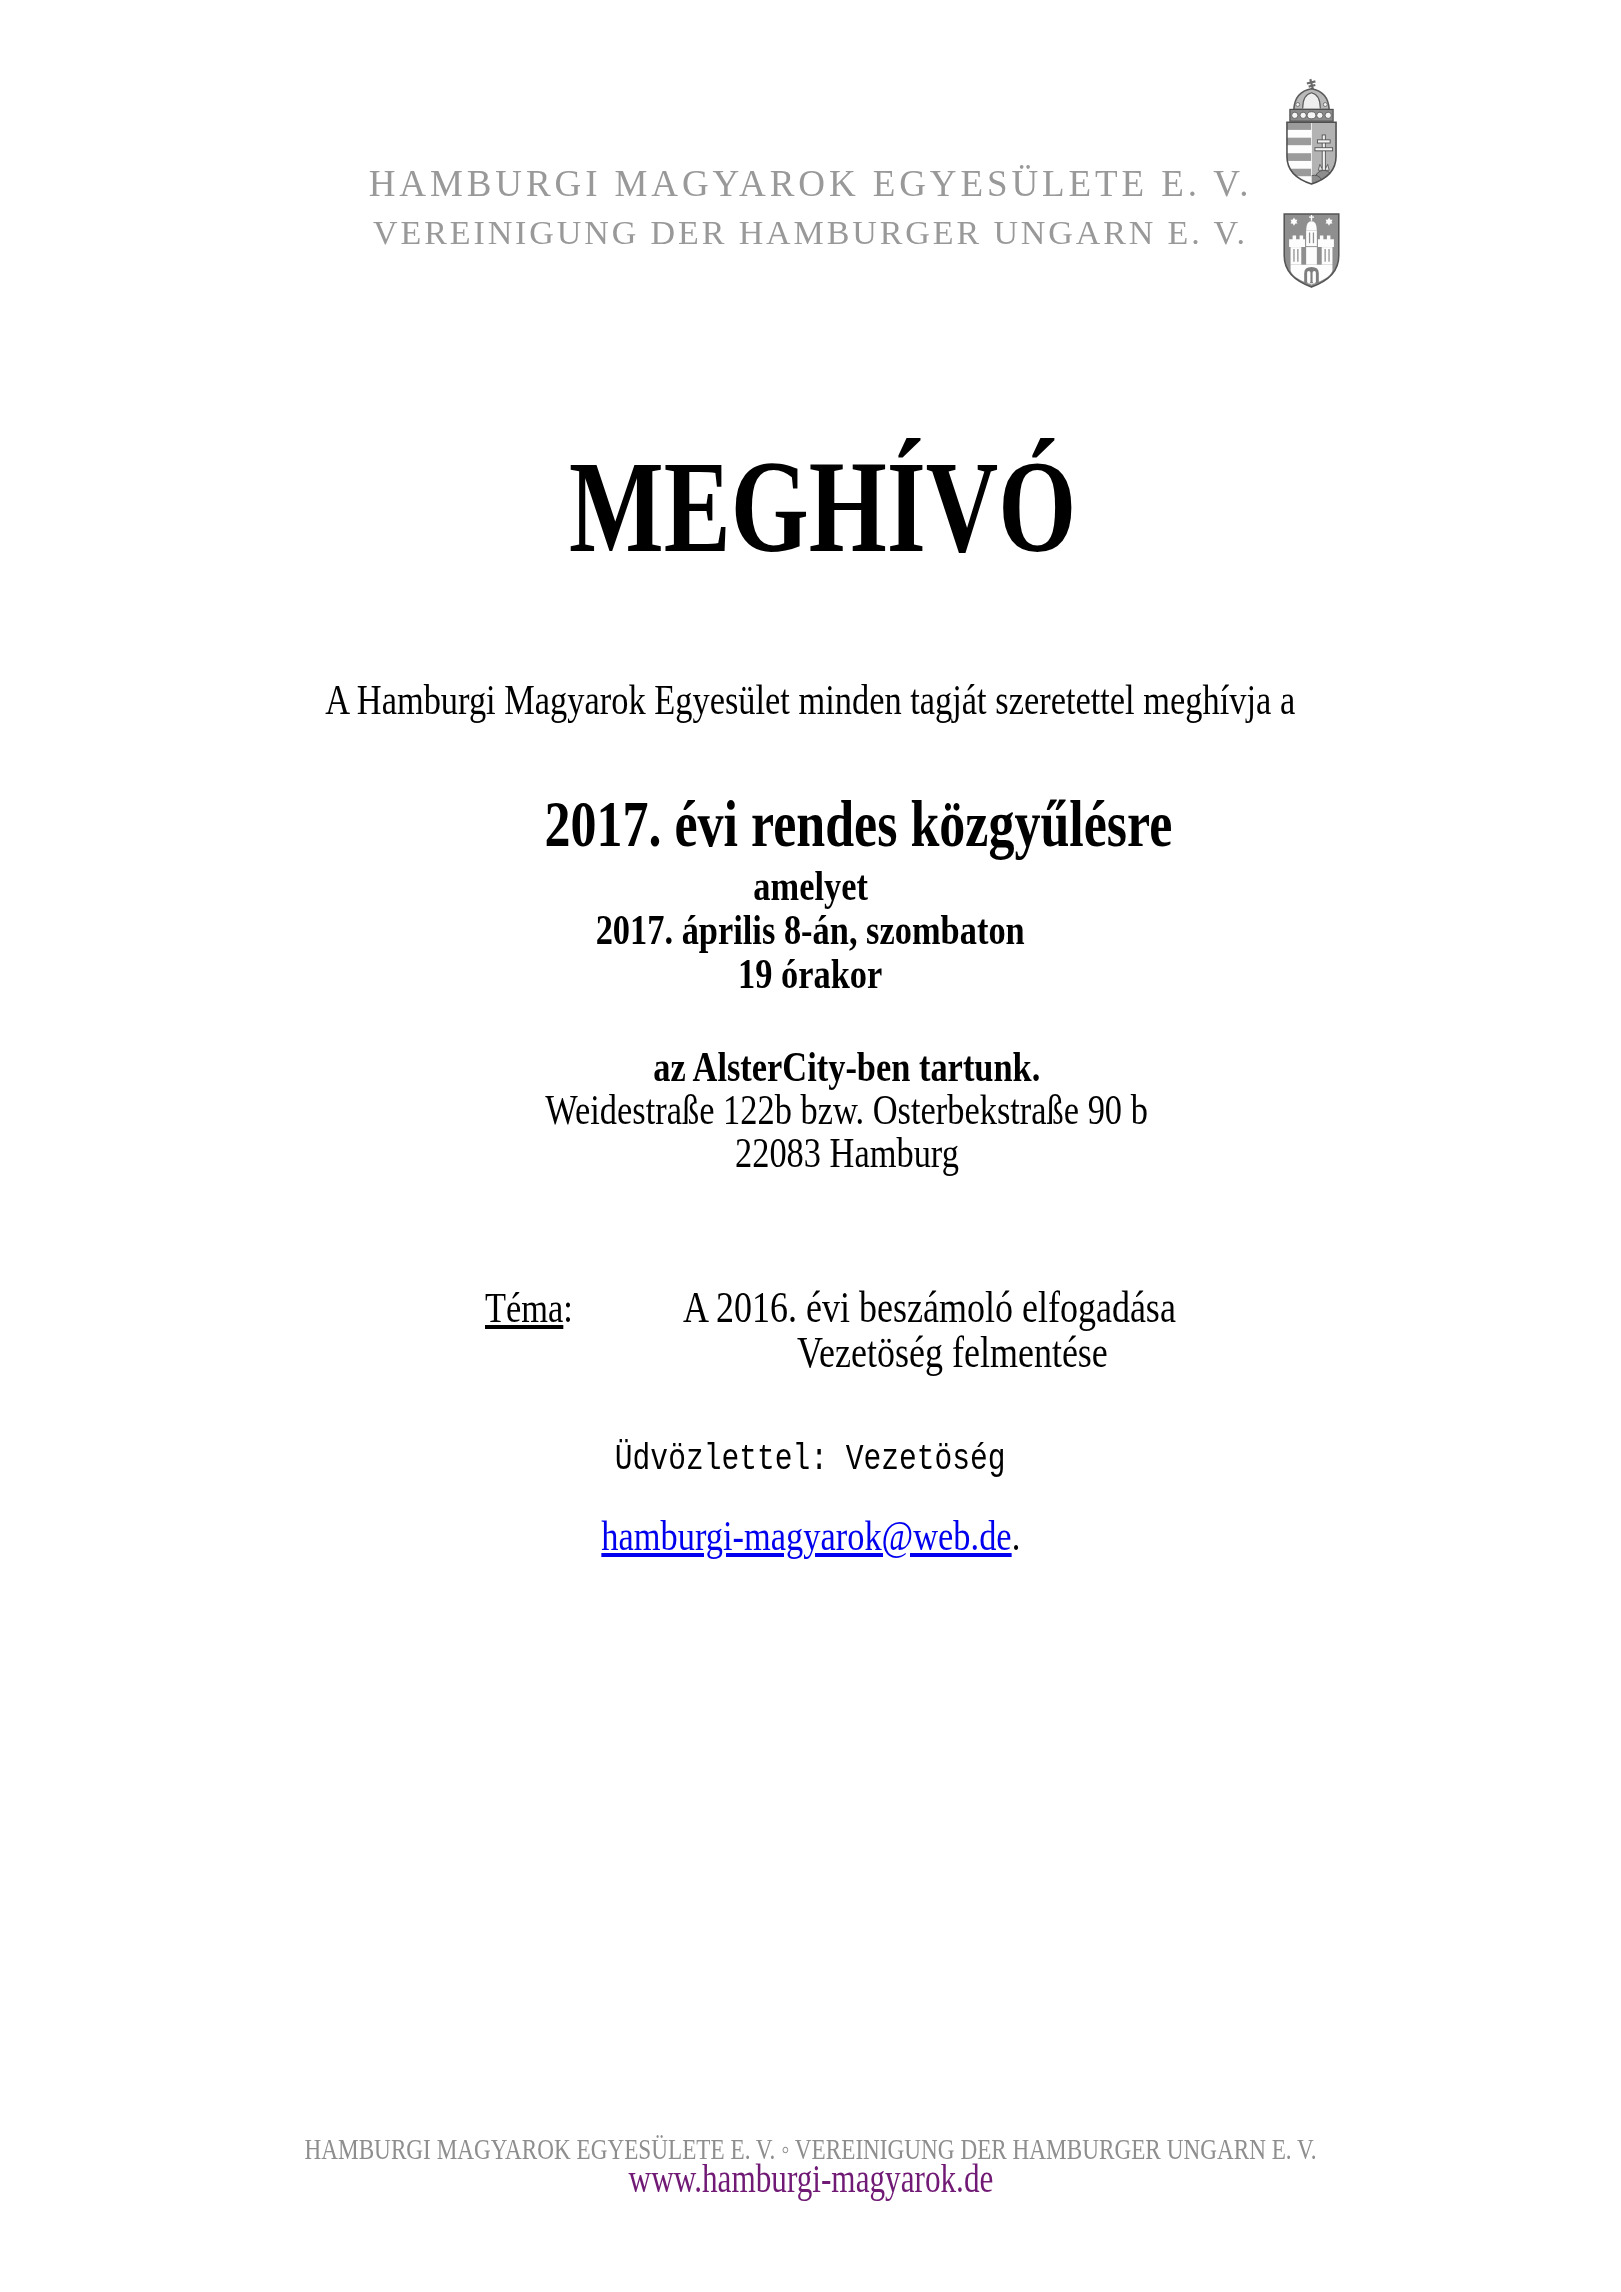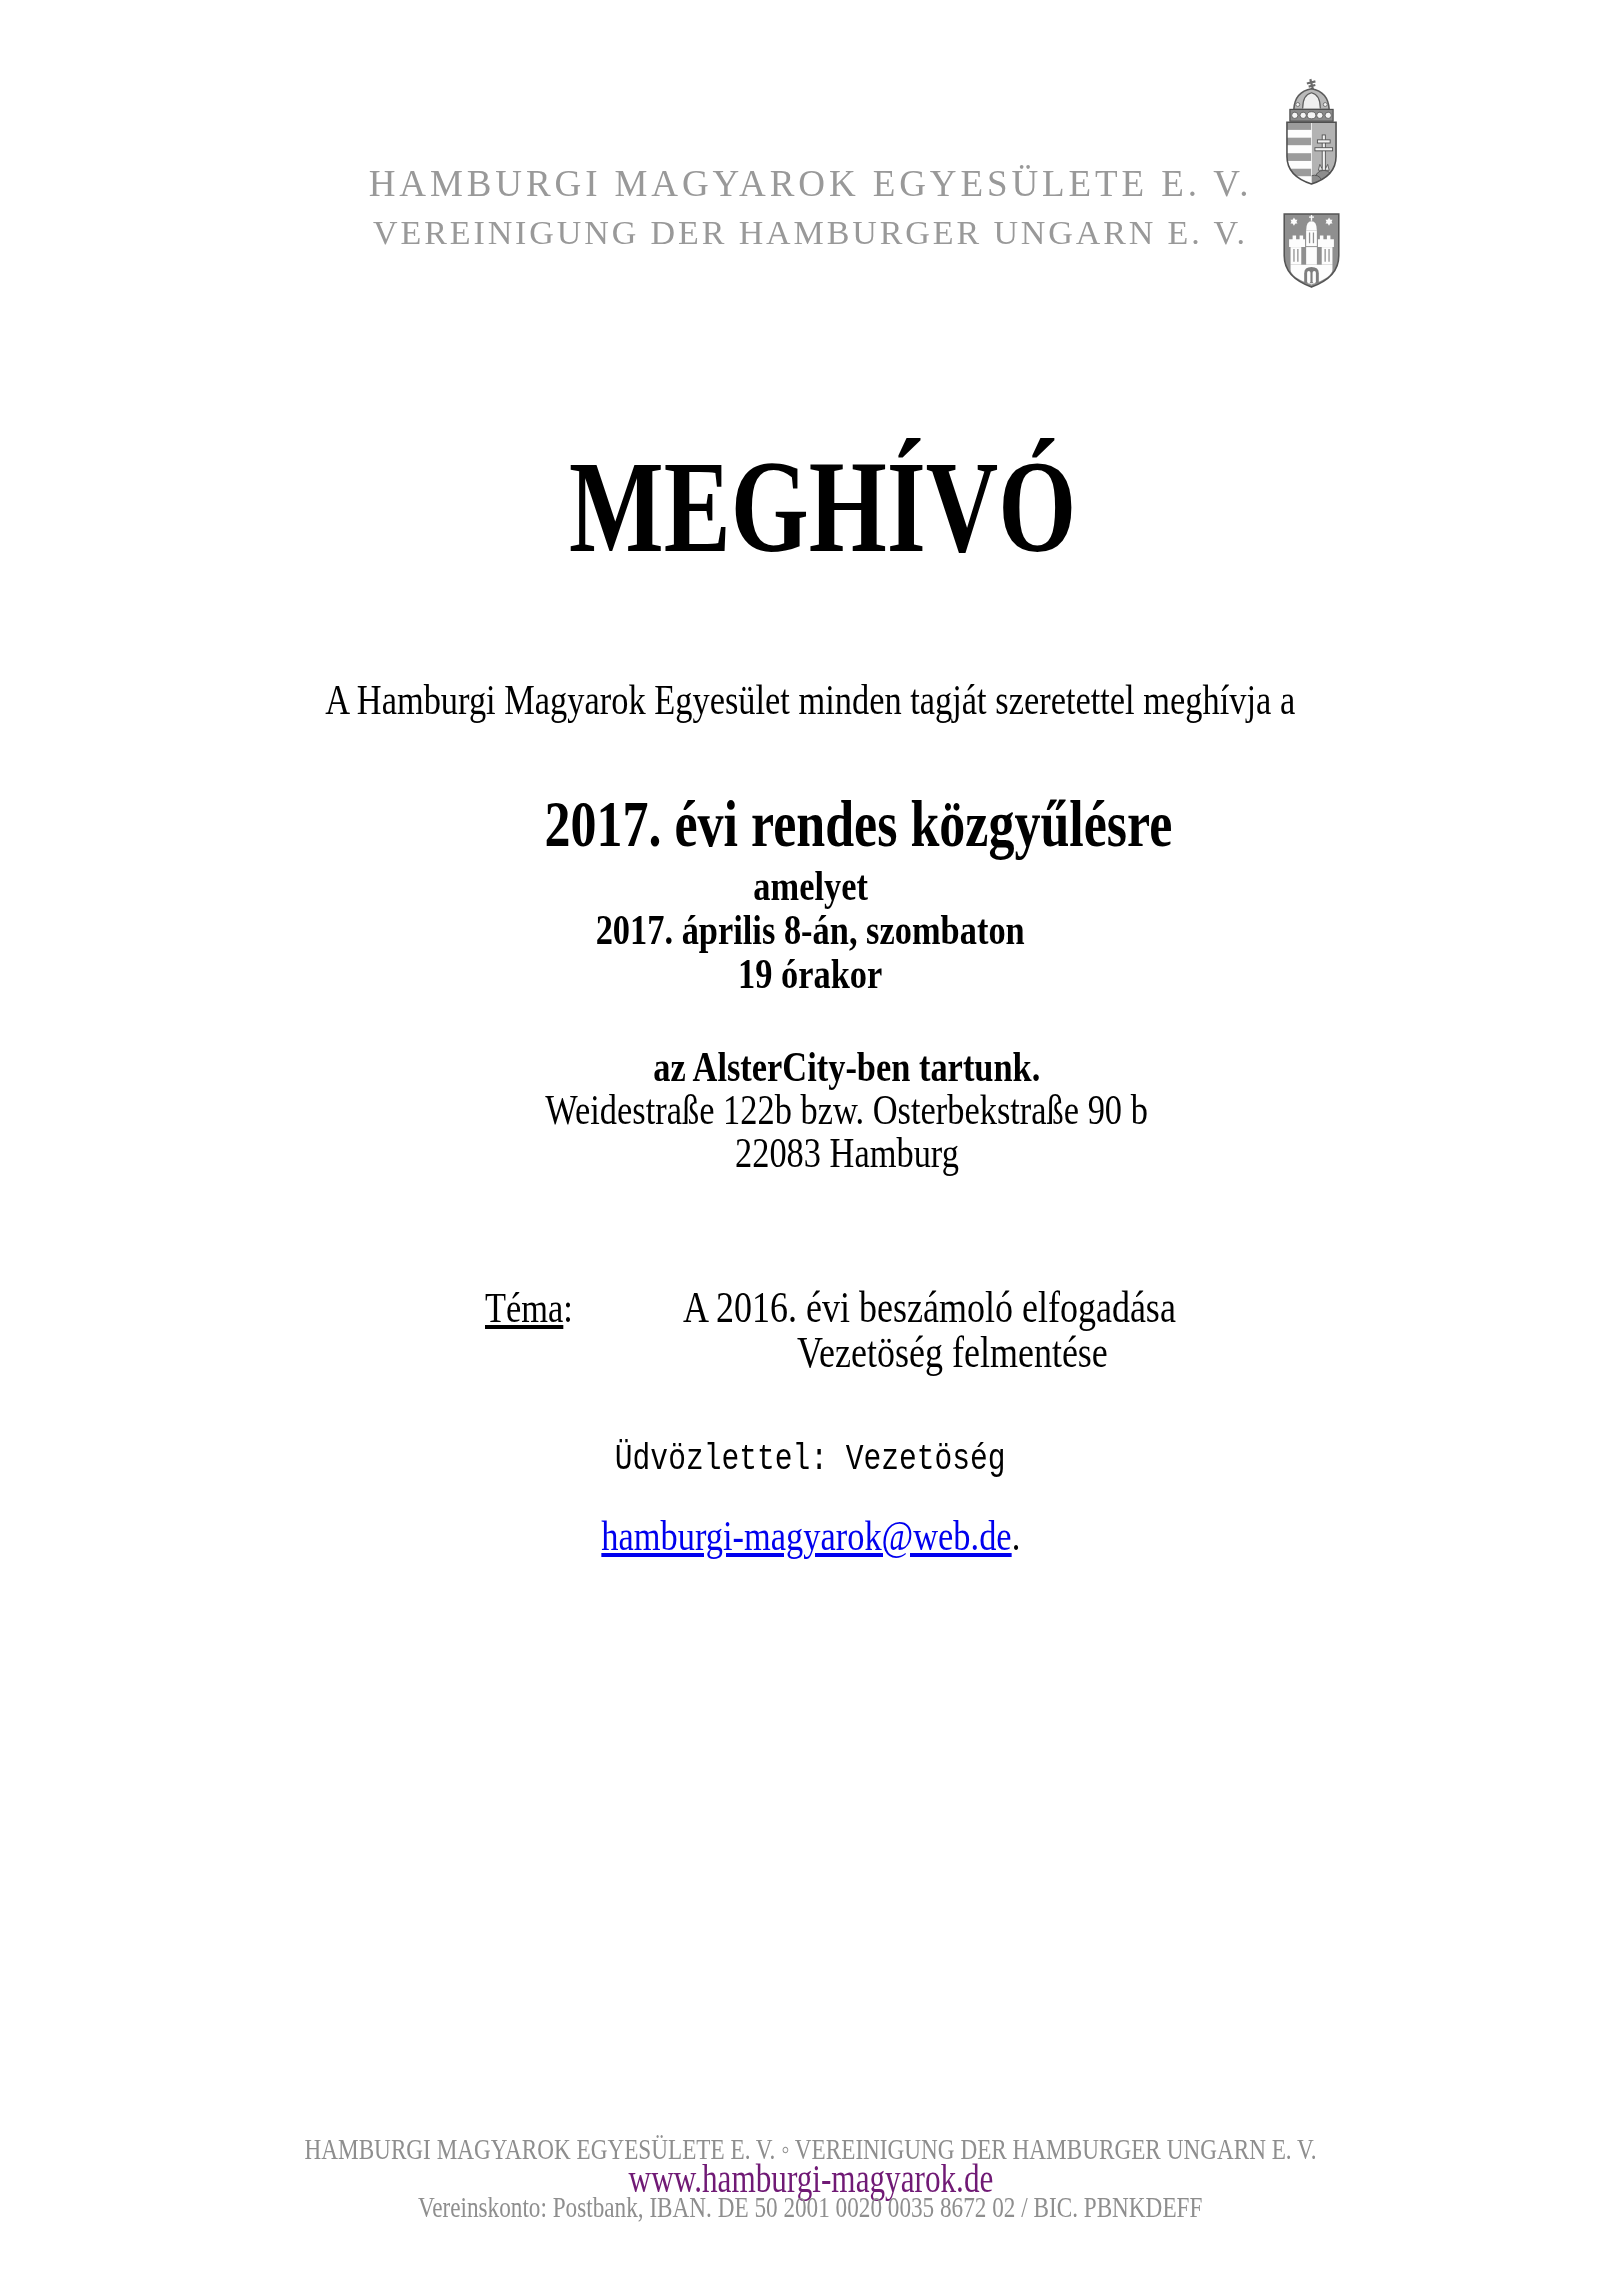--- a/index.html
+++ b/index.html
@@ -179,18 +179,15 @@
   <div class="line email-line">
     <span class="cond"><span class="email-link">hamburgi-magyarok@web.de</span><span class="email-dot">.</span></span>
   </div>
 
   <div class="line footer-line1">
     <span class="cond">HAMBURGI MAGYAROK EGYESÜLETE E. V. ◦ VEREINIGUNG DER HAMBURGER UNGARN E. V.</span>
   </div>
   <div class="line footer-line2">
     <span class="cond">www.hamburgi-magyarok.de</span>
   </div>
-  <div class="line footer-line3">
-    <span class="cond">Vereinskonto: Postbank, IBAN. DE 50 2001 0020 0035 8672 02 / BIC. PBNKDEFF</span>
-  </div>
 
 </div>
 
 
 </body></html>

